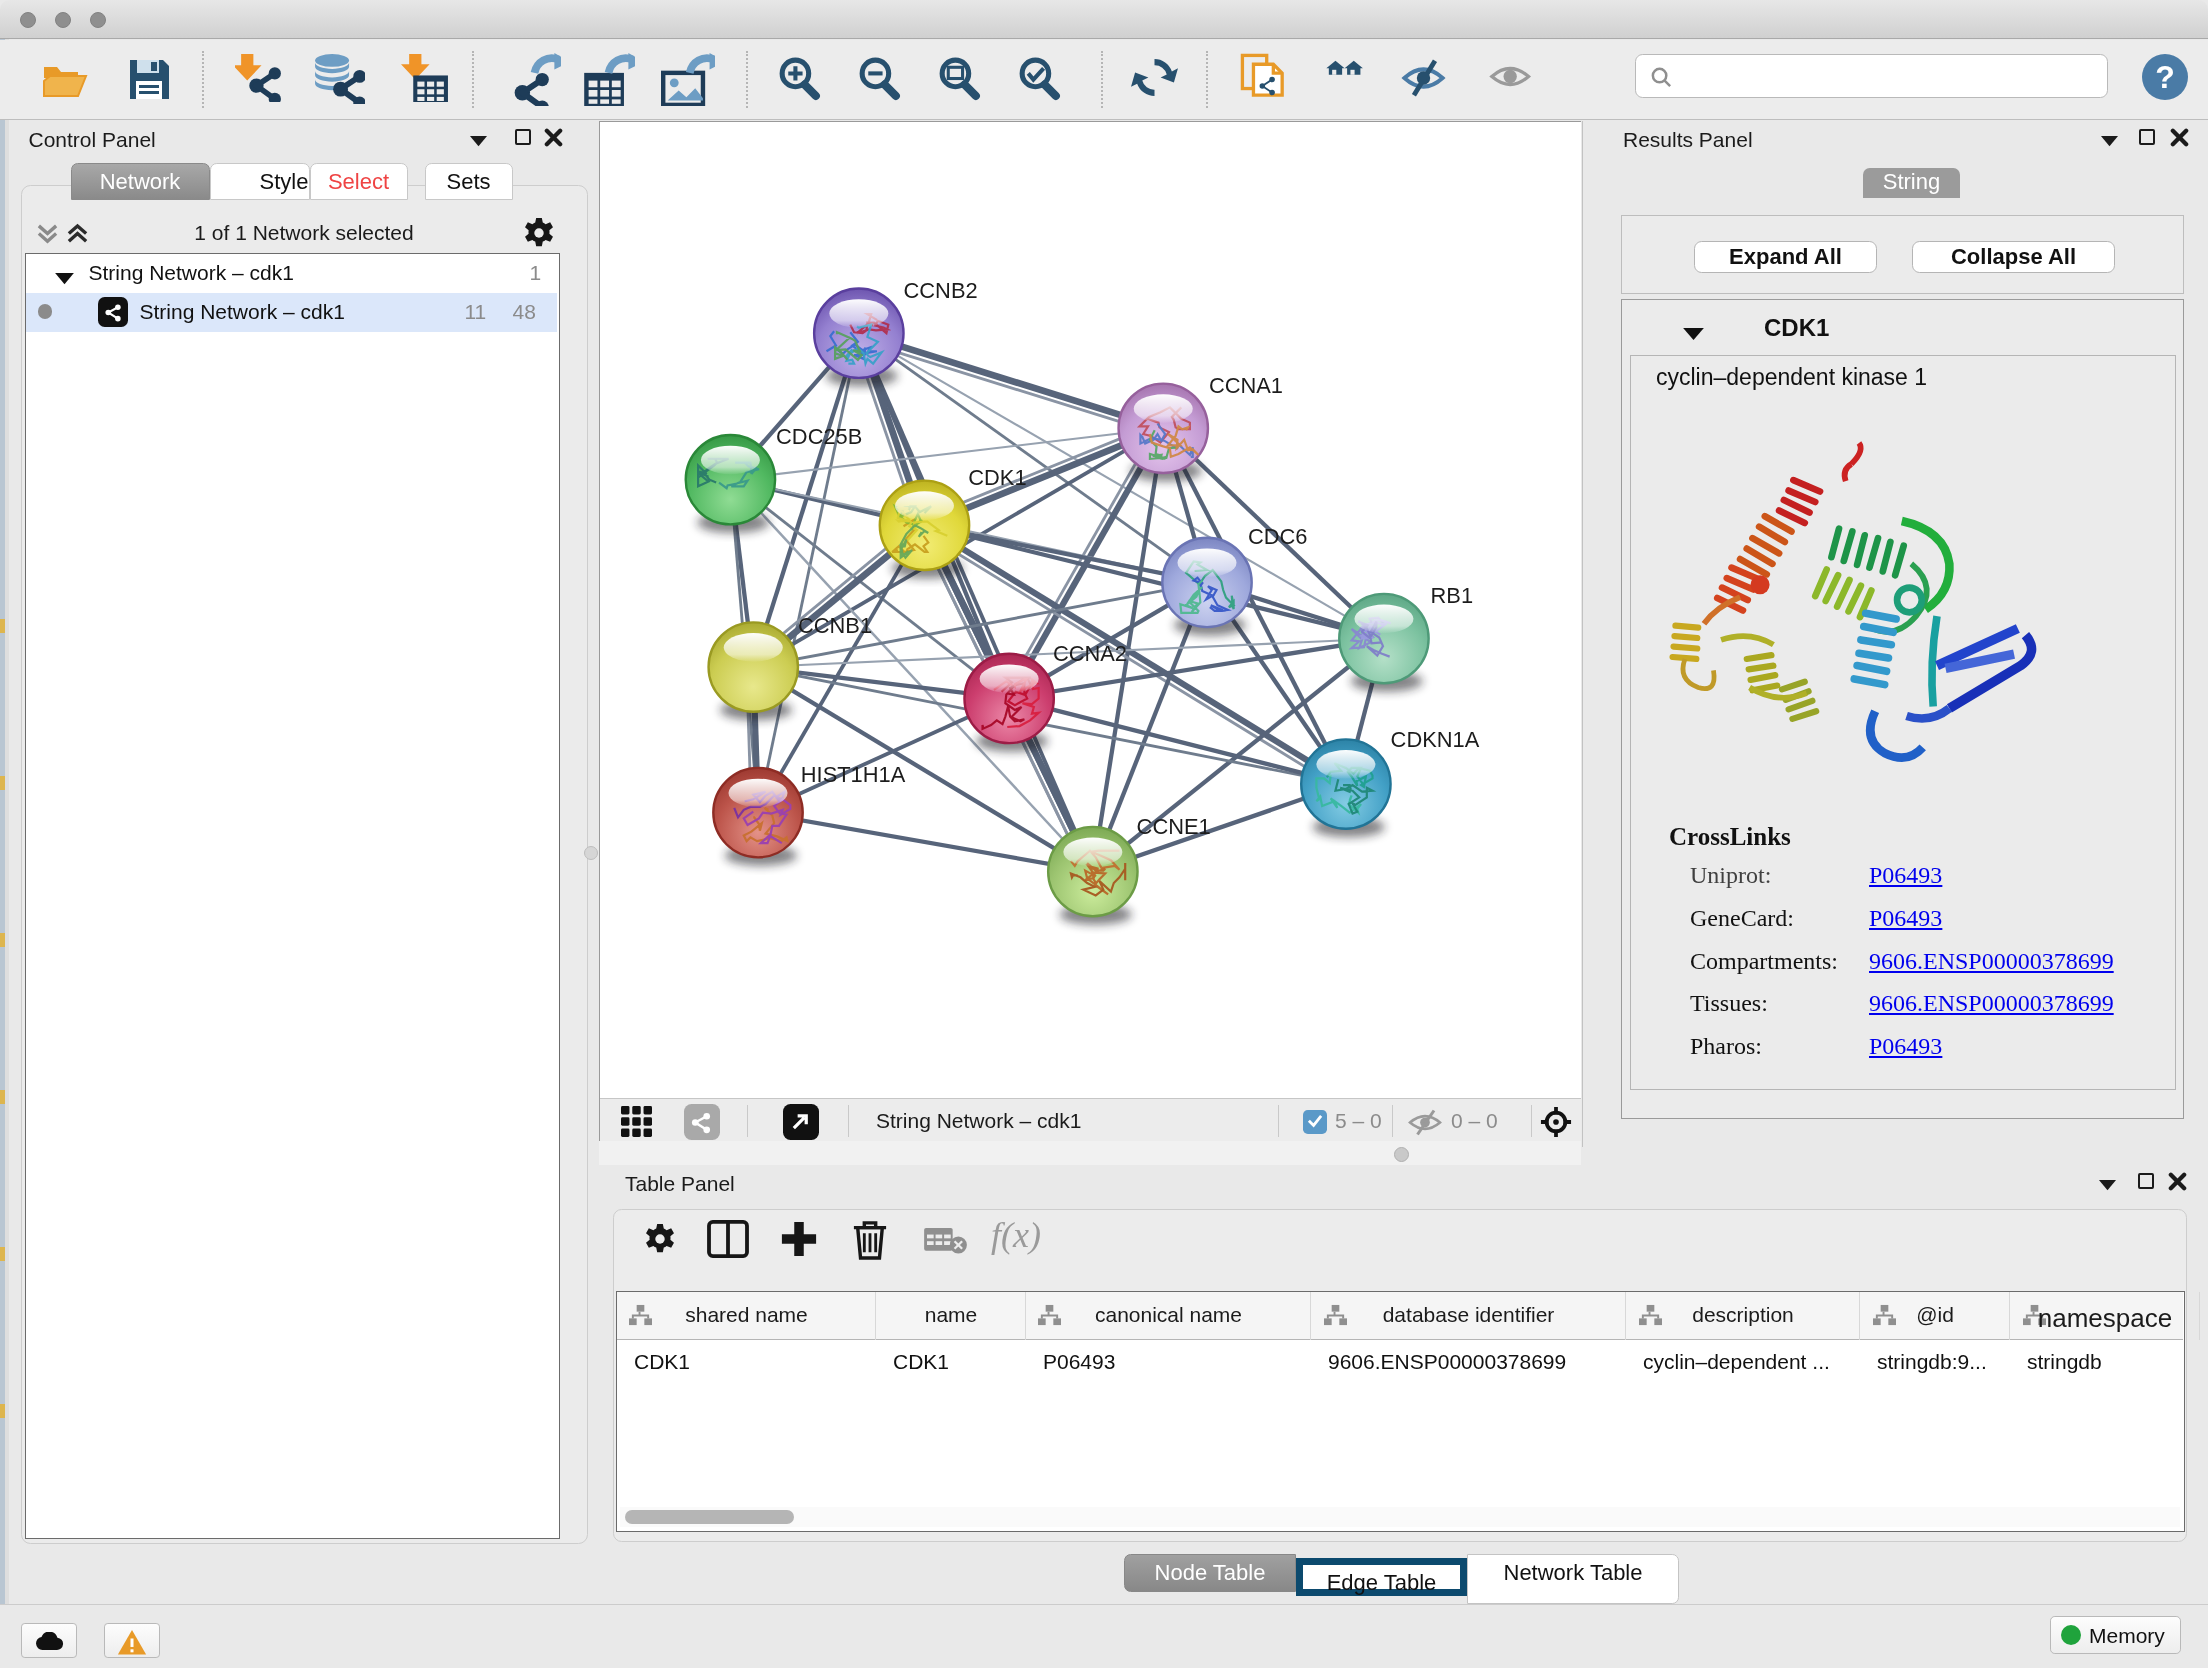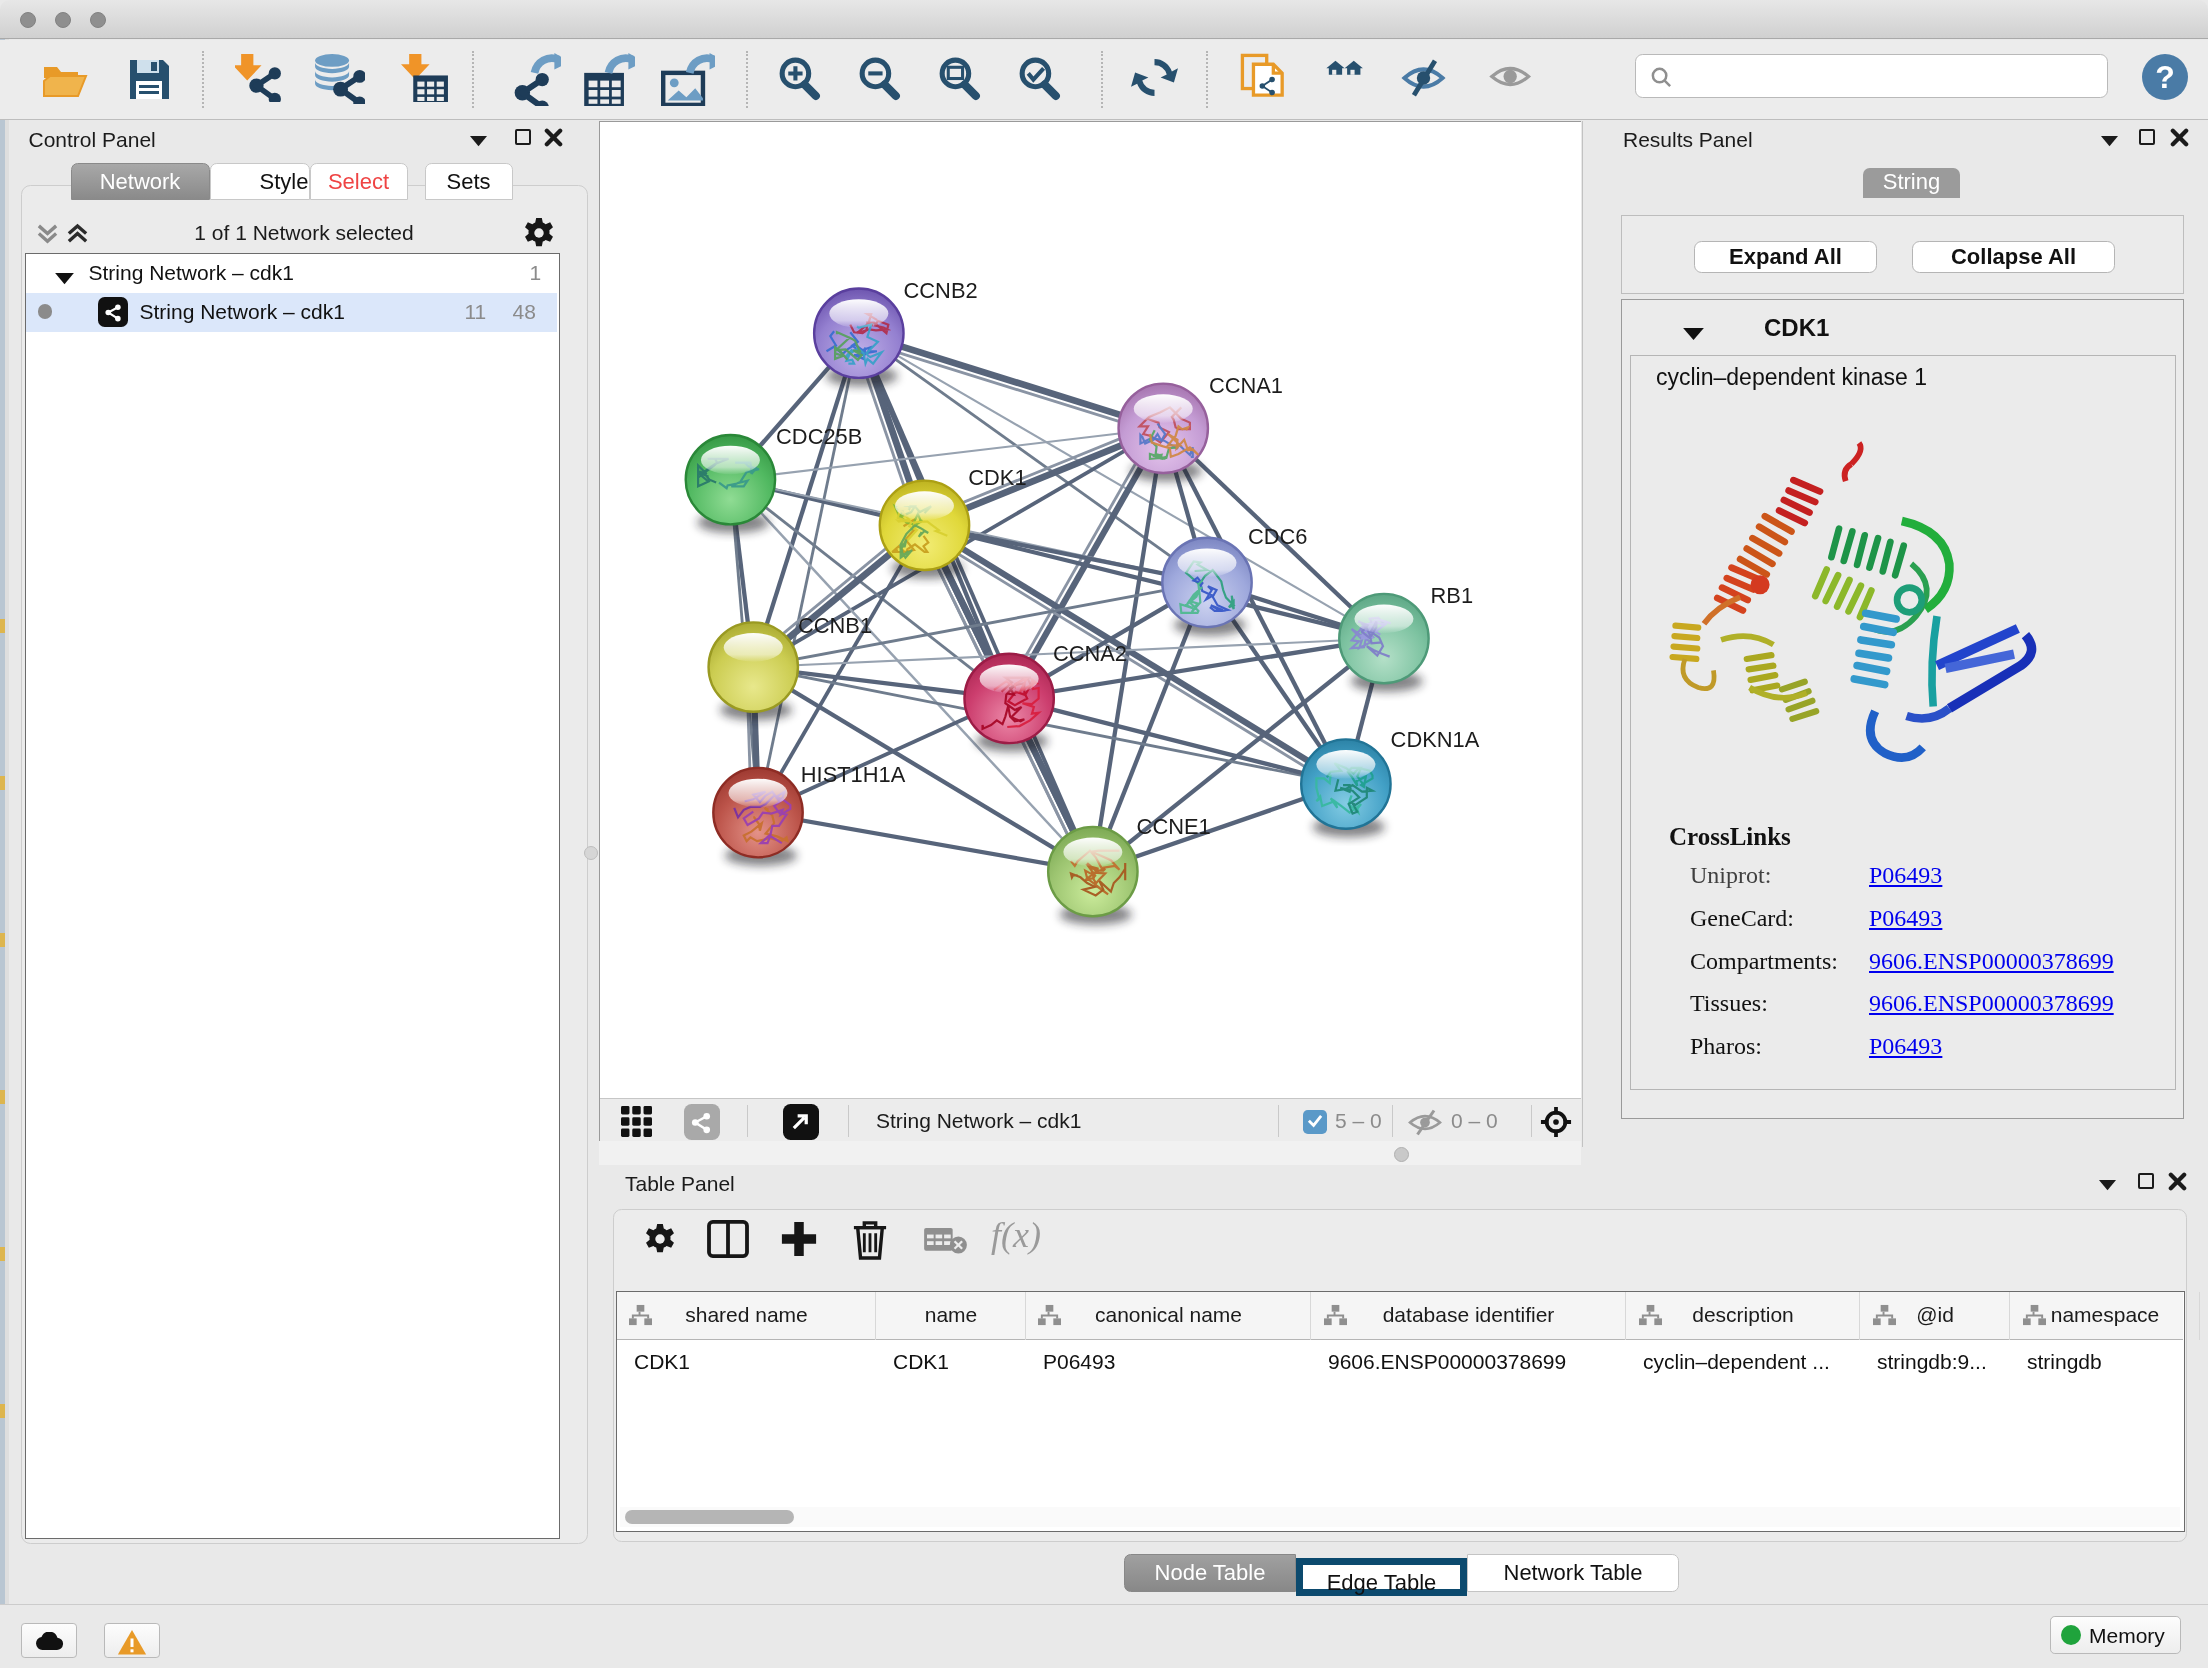--- a/index.html
+++ b/index.html
@@ -689,34 +689,34 @@
       <div class="abs" style="left:1405px;top:12.4px">
         <svg width="25" height="23" viewBox="0 0 26 24">
           <g fill="#8f8f8f">
             <rect x="9" y="1" width="8" height="7"></rect>
             <rect x="1" y="15" width="8" height="7"></rect>
             <rect x="17" y="15" width="8" height="7"></rect>
             <path d="M12 8 v4 M5 15 v-3 h16 v3" stroke="#8f8f8f" stroke-width="2" fill="none"></path>
           </g>
         </svg>
       </div>
-      <div class="abs" style="left:1393px;top:10.5px;width:190px;text-align:center;font-size:21px;color:#1b1b1b">namespace</div>
+      <div class="abs" style="left:1393px;top:10.5px;width:190px;text-align:center;font-size:26px;color:#1b1b1b">namespace</div>
       <div class="abs" style="left:17px;top:58px;font-size:21px;color:#111">CDK1</div>
       <div class="abs" style="left:276px;top:58px;font-size:21px;color:#111">CDK1</div>
       <div class="abs" style="left:426px;top:58px;font-size:21px;color:#111">P06493</div>
       <div class="abs" style="left:711px;top:58px;font-size:21px;color:#111">9606.ENSP00000378699</div>
       <div class="abs" style="left:1026px;top:58px;font-size:21px;color:#111">cyclin–dependent ...</div>
       <div class="abs" style="left:1260px;top:58px;font-size:21px;color:#111">stringdb:9...</div>
       <div class="abs" style="left:1410px;top:58px;font-size:21px;color:#111">stringdb</div>
       <div class="abs" style="left:2.9px;top:215px;width:1560px;height:20px;background:#fafafa"></div>
       <div class="abs" style="left:7.6px;top:218px;width:169px;height:14.3px;background:#b5b5b5;border-radius:7.6px"></div>
     </div>
     <div class="abs" style="left:525px;top:389px;width:172px;height:38px;background:linear-gradient(#a0a0a0,#888);border:1px solid #888;border-radius:6.7px 0 0 6.7px;color:#fff;font-size:22px;text-align:center;line-height:36px">Node Table</div>
     <div class="abs" style="left:697px;top:393px;width:171px;height:38px;background:#fff;border:7px solid #0c4a6e;color:#111;font-size:22px;text-align:center;line-height:36px">Edge Table</div>
-    <div class="abs" style="left:868px;top:389px;width:212px;height:38px;background:#fff;border:1px solid #c4c4c4;border-radius:0 6.7px 6.7px 0;color:#111;font-size:22px;text-align:center;line-height:36px">Network Table</div>
+    <div class="abs" style="left:868px;top:389px;width:212px;height:50px;background:#fff;border:1px solid #c4c4c4;border-radius:0 6.7px 6.7px 0;color:#111;font-size:22px;text-align:center;line-height:36px">Network Table</div>
   </div>
 <div class="abs" style="left:0;top:1604px;width:2208px;height:65px;background:#e9e9e9;border-top:1px solid #cccccc">
     <div class="abs" style="left:21px;top:18px;width:56px;height:35px;background:linear-gradient(#fdfdfd,#ededed);border:1px solid #b9b9b9;border-radius:3.8px"></div>
     <svg class="abs" style="left:34px;top:27px" width="30" height="19" viewBox="0 0 32 20">
       <path d="M9 19 a7 7 0 0 1 -1 -13.9 A9 9 0 0 1 25 6 a6.5 6.5 0 0 1 -1 13 z" fill="#111"></path>
     </svg>
     <div class="abs" style="left:104px;top:18px;width:56px;height:35px;background:linear-gradient(#fdfdfd,#ededed);border:1px solid #b9b9b9;border-radius:3.8px"></div>
     <svg class="abs" style="left:116px;top:23px" width="32" height="28.5" viewBox="0 0 34 30">
       <path d="M17 2 L32 28 H2 z" fill="#e89a28"></path>
       <rect x="15.4" y="11" width="3.2" height="9" fill="#fff"></rect>

